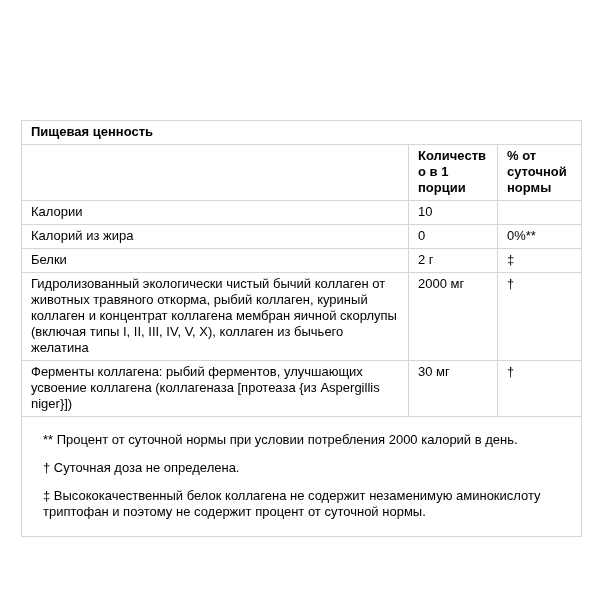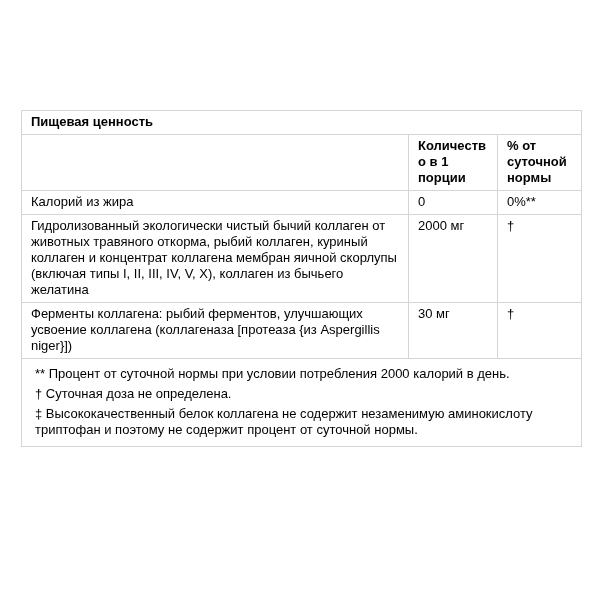--- a/index.html
+++ b/index.html
@@ -5,39 +5,39 @@
   * { margin: 0; padding: 0; box-sizing: border-box; }
   html, body {
     width: 600px; height: 600px;
     background: #ffffff;
     font-family: "Liberation Sans", sans-serif;
     color: #000000;
   }
   .table-wrap {
     position: absolute;
     left: 21px;
-    top: 110px;
+    top: 120px;
     width: 560px;
   }
   table.nutrition {
     border-collapse: collapse;
     width: 560px;
     table-layout: fixed;
   }
   table.nutrition td {
     border: 1px solid #d5d5d5;
     font-size: 13px;
     line-height: 16px;
     padding: 3px 9px 4px 9px;
     vertical-align: top;
     color: #000000;
     word-wrap: break-word;
   }
   .b { font-weight: bold; }
-  .footnotes-cell div { margin: 4px; }
+  .footnotes-cell div { margin: 12px; }
 </style>
 </head>
 <body>
 
 <div class="table-wrap">
   <table class="nutrition">
     <colgroup>
       <col style="width:387px">
       <col style="width:89px">
       <col style="width:84px">
@@ -45,23 +45,33 @@
     <tbody>
       <tr>
         <td colspan="3" class="b">Пищевая ценность</td>
       </tr>
       <tr>
         <td></td>
         <td class="b">Количество в 1 порции</td>
         <td class="b">% от суточной нормы</td>
       </tr>
       <tr>
+        <td>Калории</td>
+        <td>10</td>
+        <td></td>
+      </tr>
+      <tr>
         <td>Калорий из жира</td>
         <td>0</td>
         <td>0%**</td>
+      </tr>
+      <tr>
+        <td>Белки</td>
+        <td>2 г</td>
+        <td>‡</td>
       </tr>
       <tr>
         <td>Гидролизованный экологически чистый бычий коллаген от животных травяного откорма, рыбий коллаген, куриный коллаген и концентрат коллагена мембран яичной скорлупы (включая типы I, II, III, IV, V, X), коллаген из бычьего желатина</td>
         <td>2000 мг</td>
         <td>†</td>
       </tr>
       <tr>
         <td>Ферменты коллагена: рыбий ферментов, улучшающих усвоение коллагена (коллагеназа [протеаза {из Aspergillis niger}])</td>
         <td>30 мг</td>
         <td>†</td>

